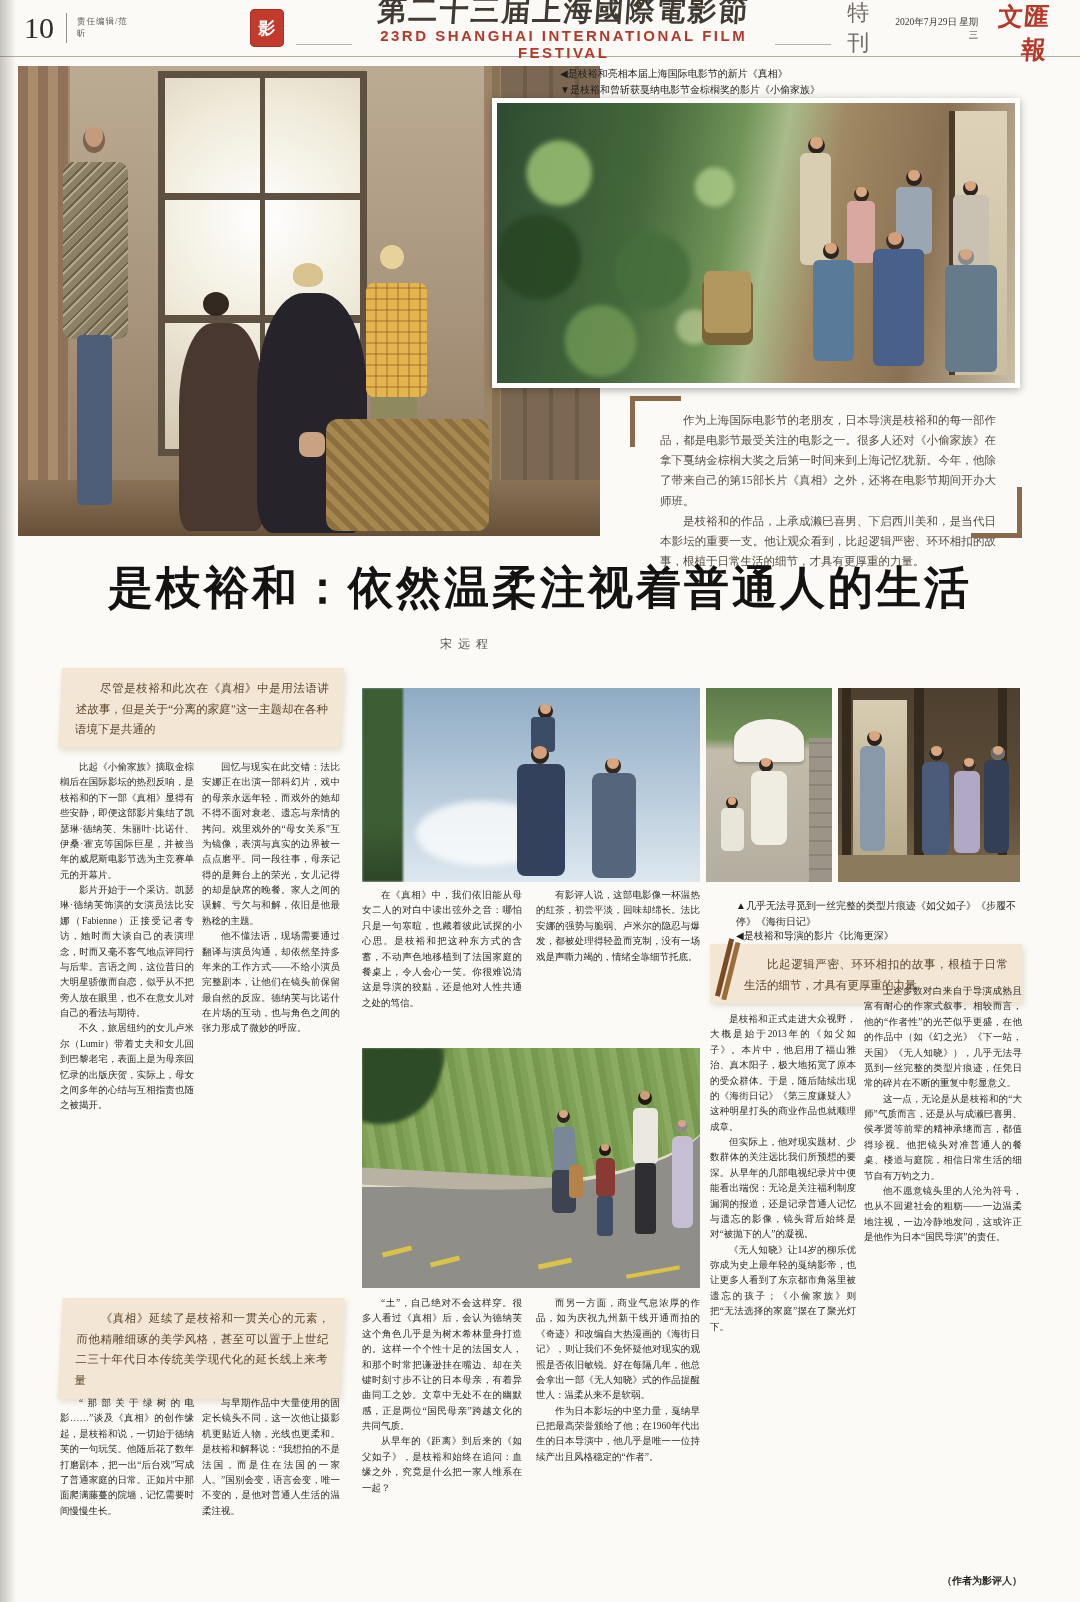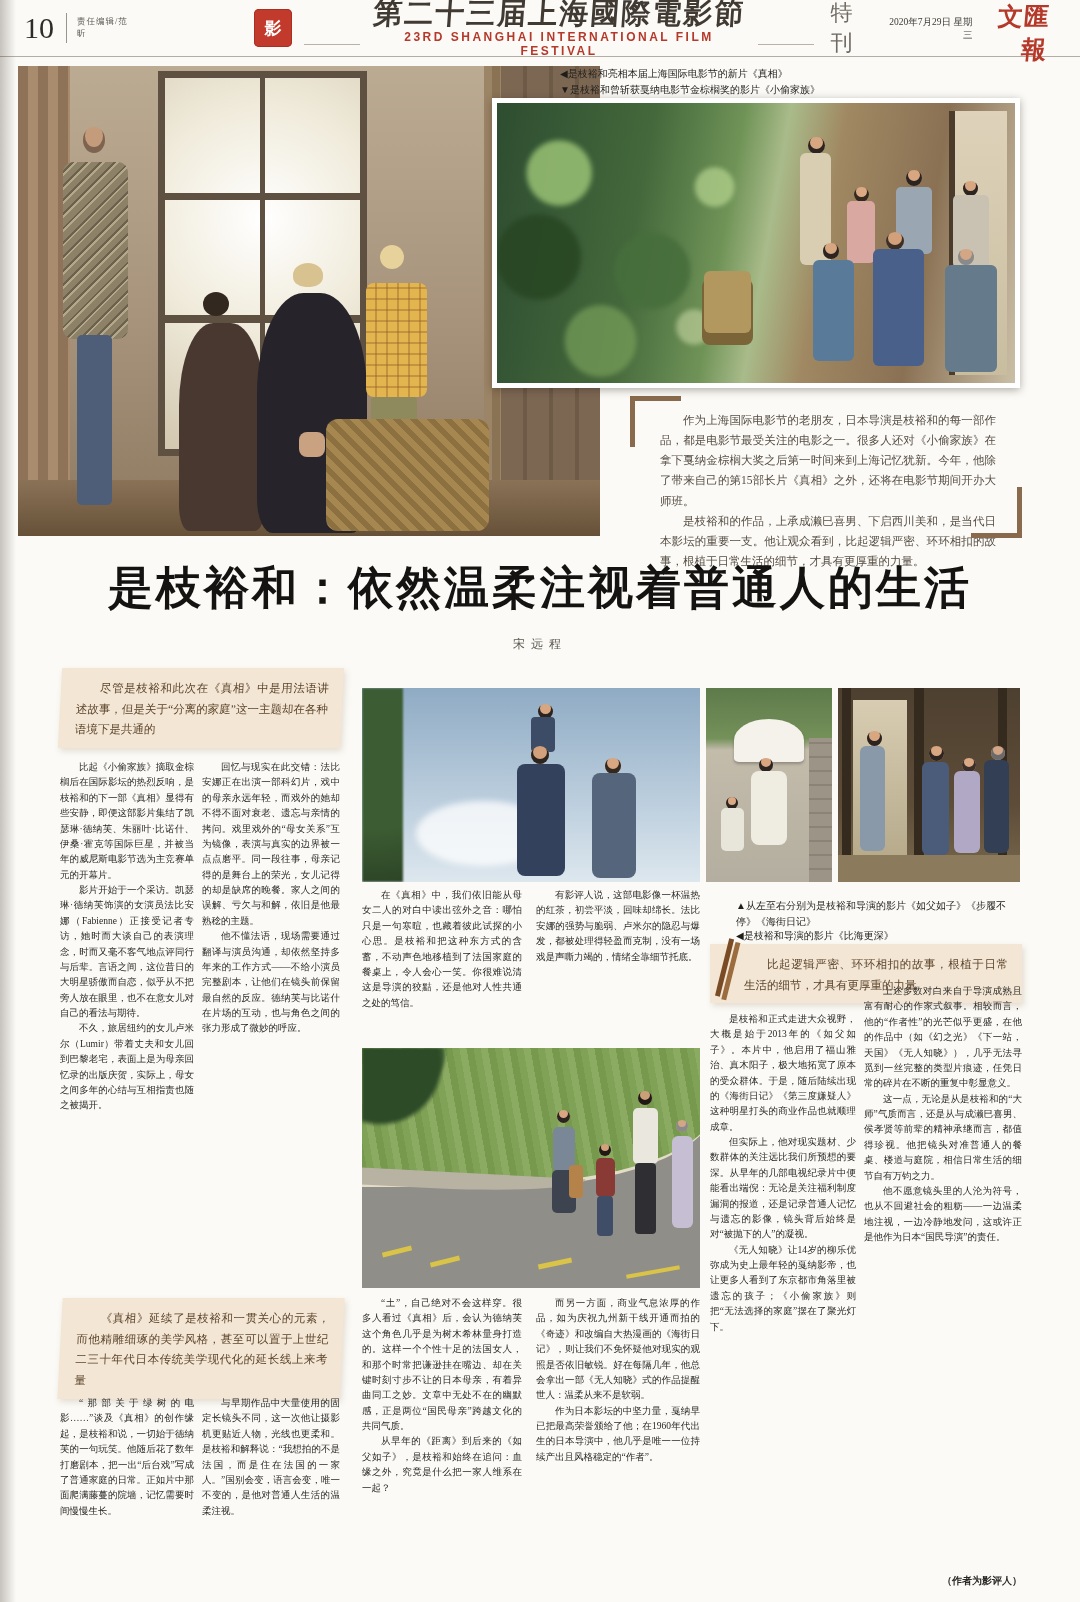--- a/index.html
+++ b/index.html
@@ -14,21 +14,21 @@
   .hdr{position:absolute;left:0;top:0;width:1080px;height:57px;display:flex;align-items:center;
        border-bottom:1px solid #b3aea4;background:#fbfaf6;z-index:5;padding:0 31px 0 24px;}
   .pageno{font-size:30px;color:#2e2c29;line-height:1;}
   .hdr-div{width:1px;height:30px;background:#9a958b;margin:0 10px 0 12px;}
   .ed-note{font-size:8.5px;color:#5a564e;letter-spacing:1px;}
   .mast{display:flex;align-items:center;margin-left:118px;}
   .seal{width:38px;height:38px;background:#c23a2b;border-radius:5px;display:flex;align-items:center;
         justify-content:center;color:#fff;font-size:17px;font-weight:bold;box-shadow:0 0 0 1px #a92f22 inset;}
   .mast-mid{margin-left:12px;text-align:center;}
   .mast-title{font-size:29px;font-weight:900;color:#403a33;letter-spacing:2px;transform:skewX(-4deg);line-height:1.05;}
-  .mast-sub{display:flex;align-items:center;gap:8px;color:#b5392b;font-size:12px;font-weight:bold;
+  .mast-sub{display:flex;align-items:center;gap:8px;color:#b5392b;font-size:15px;font-weight:bold;
         letter-spacing:2.5px;font-family:"Liberation Sans",sans-serif;margin-top:2px;}
   .mast-sub::before,.mast-sub::after{content:'';height:1px;background:#b9b2a6;flex:0 0 56px;}
   .tekan{font-size:22px;color:#6f6a62;margin-left:16px;letter-spacing:4px;}
   .hdr-right{margin-left:auto;text-align:right;}
   .whb{font-size:9px;color:#b5392b;font-weight:bold;font-family:"Liberation Sans",sans-serif;}
   .hdr-right-row{display:flex;align-items:baseline;justify-content:flex-end;}
   .dateline{font-size:9.5px;color:#3d3a34;}
   .papername{font-size:25px;font-weight:900;color:#b5392b;transform:skewX(-5deg);letter-spacing:1px;}
 
   
@@ -93,21 +93,21 @@
   
   .capline{font-size:10px;color:#1f1d1a;line-height:1.55;}
   .lead-quote{font-size:11.5px;line-height:1.75;color:#564e44;text-align:justify;padding:14px 26px 10px 30px;}
   .lead-quote p{margin:0;text-indent:2em;}
   .lead-quote::before{content:'';position:absolute;left:0;top:0;width:46px;height:46px;
       border-left:5px solid #8a6a4c;border-top:5px solid #8a6a4c;}
   .lead-quote::after{content:'';position:absolute;right:0;bottom:0;width:46px;height:46px;
       border-right:5px solid #8a6a4c;border-bottom:5px solid #8a6a4c;}
   .headline{font-size:45px;font-weight:900;color:#141312;letter-spacing:3px;text-align:center;
       font-family:"Liberation Serif","DejaVu Serif",serif;}
-  .byline{font-size:12px;color:#5c5850;text-align:center;letter-spacing:6px;}
+  .byline{font-size:12px;color:#5c5850;letter-spacing:6px;}
   .pq{background:#f3e6d4;color:#5c452c;font-size:11.5px;line-height:1.8;text-align:justify;
       padding:10px 14px 8px 16px;box-shadow:2px 3px 6px rgba(120,90,50,.18);}
   .pq p{margin:0;text-indent:2em;}
   .pq.skew{transform:skewX(-3deg);}
   .pq.slash{padding-left:34px;}
   .pq.slash::before{content:'';position:absolute;left:12px;top:-6px;bottom:6px;width:5px;
       background:#7a4c26;transform:rotate(14deg);box-shadow:7px 2px 0 #9a6c3e;}
   .coltext{font-size:9.5px;line-height:1.62;text-align:justify;color:#2a2825;overflow:hidden;}
   .coltext p{margin:0;text-indent:2em;}
   .attr{font-size:10px;font-weight:bold;color:#2a2825;text-align:right;}
@@ -258,21 +258,21 @@
     <div class="hd" style="left:16%;top:22%;width:15px;height:15px;background:#d8a681;box-shadow:0 -3px 0 2px #2b2420 inset;"></div>
     <div class="bd" style="left:12%;top:30%;width:14%;height:54%;border-radius:6px;background:#8a99aa;"></div>
     <div class="hd" style="left:50%;top:30%;width:15px;height:15px;background:#d8a681;box-shadow:0 -3px 0 2px #2b2420 inset;"></div>
     <div class="bd" style="left:46%;top:38%;width:15%;height:48%;border-radius:6px;background:#4b5c7a;"></div>
     <div class="hd" style="left:68%;top:36%;width:14px;height:14px;background:#dca985;box-shadow:0 -3px 0 2px #3a3028 inset;"></div>
     <div class="bd" style="left:64%;top:43%;width:14%;height:42%;border-radius:6px;background:#b0a8c4;"></div>
     <div class="hd" style="left:84%;top:30%;width:14px;height:14px;background:#d3a686;box-shadow:0 -3px 0 2px #6b6b6b inset;"></div>
     <div class="bd" style="left:80%;top:37%;width:14%;height:48%;border-radius:6px;background:#333f55;"></div>
   </div>
 
-  <div class="capline abs" style="left:736px;top:898px;width:288px;">▲从左至右分别为是枝裕和导演的影片《如父如子》《步履不停》《海街日记》</div>
+  <div class="capline abs" style="left:736px;top:898px;width:288px;">▲几乎无法寻觅到一丝完整的类型片痕迹《如父如子》《步履不停》《海街日记》</div>
   <div class="capline abs" style="left:736px;top:928px;width:288px;">◀是枝裕和导演的影片《比海更深》</div>
 
   <div class="pq slash abs" style="left:710px;top:944px;width:312px;">
     <p>比起逻辑严密、环环相扣的故事，根植于日常生活的细节，才具有更厚重的力量</p>
   </div>
 
   <div class="coltext abs" style="left:362px;top:888px;width:160px;height:152px;">
       <p>在《真相》中，我们依旧能从母女二人的对白中读出弦外之音：哪怕只是一句寒暄，也藏着彼此试探的小心思。是枝裕和把这种东方式的含蓄，不动声色地移植到了法国家庭的餐桌上，令人会心一笑。你很难说清这是导演的狡黠，还是他对人性共通之处的笃信。</p>
     </div>
   <div class="coltext abs" style="left:536px;top:888px;width:164px;height:152px;">

